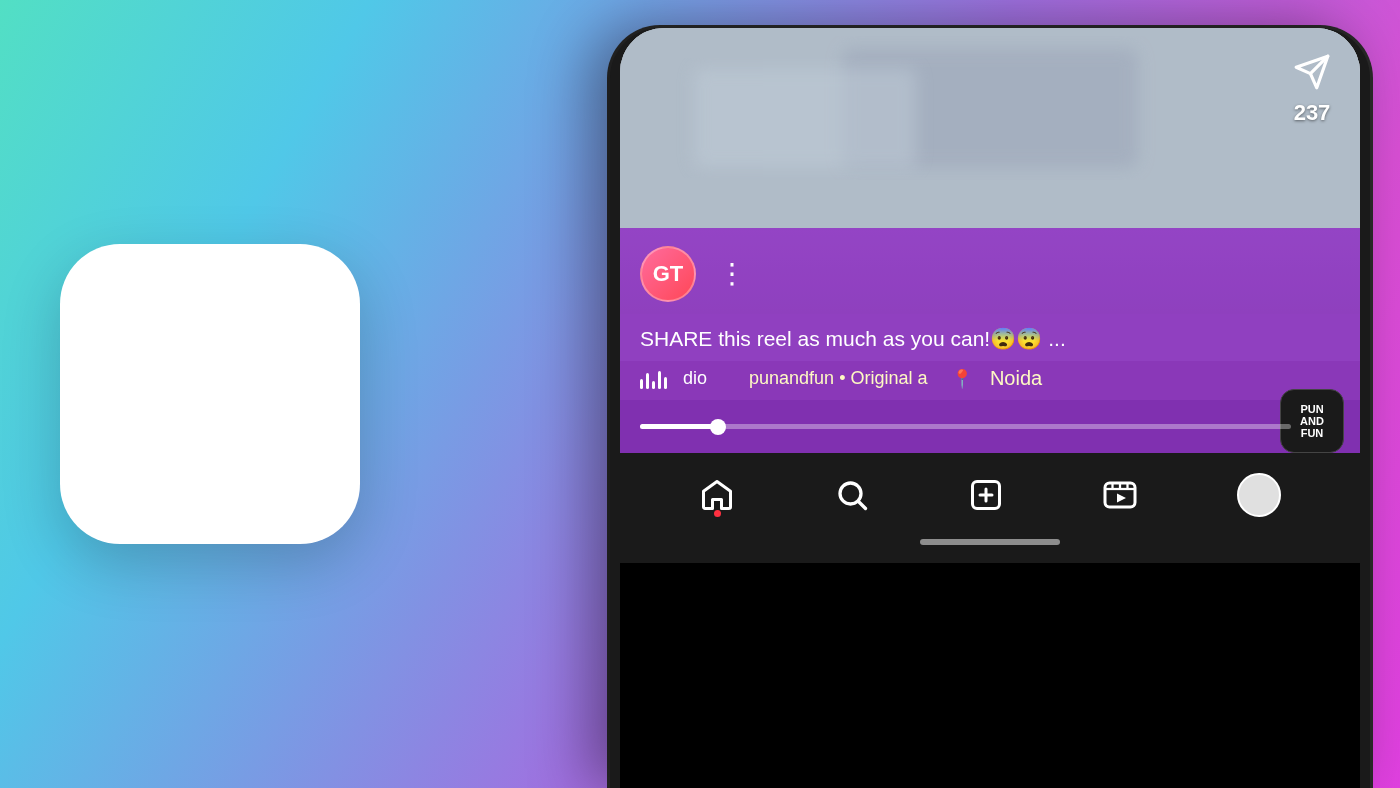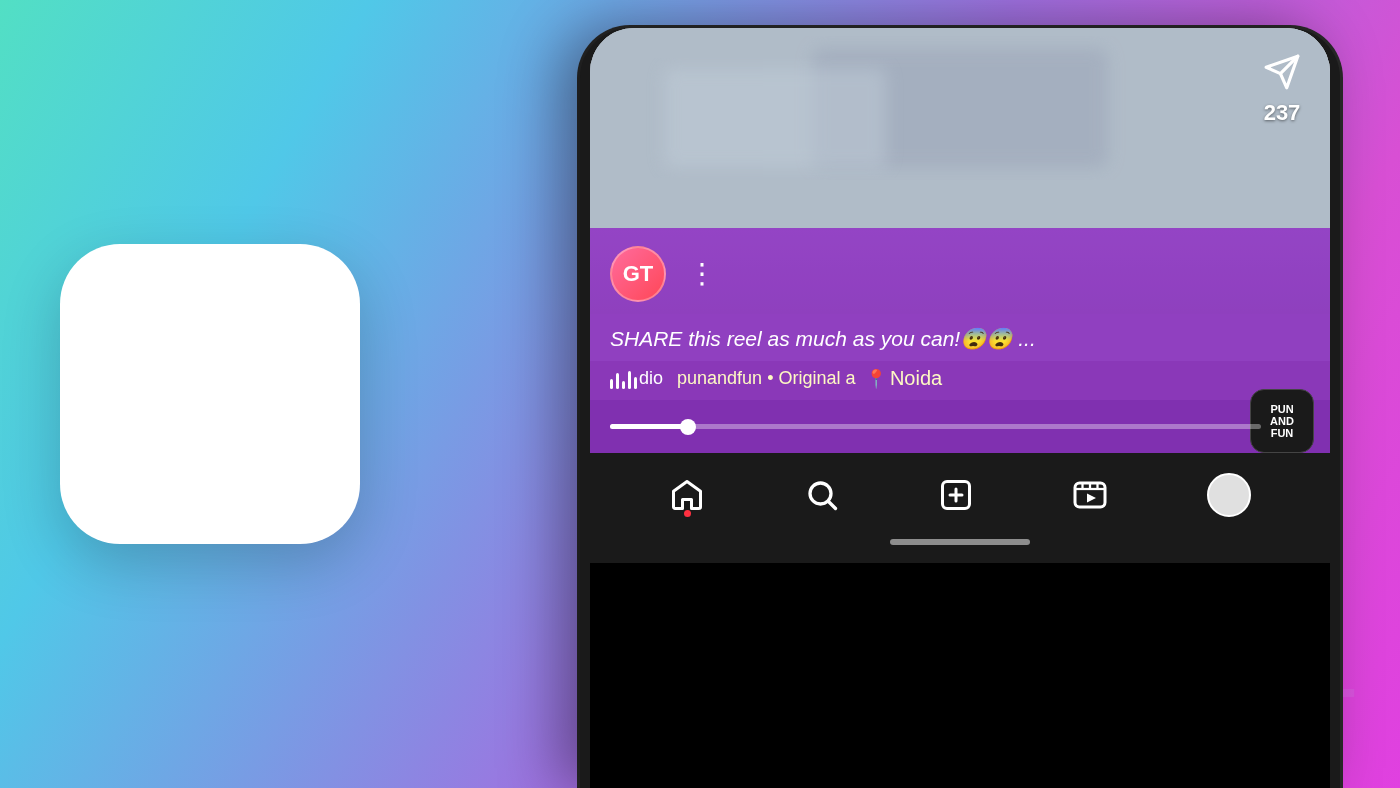--- a/index.html
+++ b/index.html
@@ -67,20 +67,21 @@
     
     .phone-container {
       position: absolute;
       right: 0;
       bottom: 0;
       width: 820px;
       height: 788px;
       z-index: 3;
       display: flex;
       align-items: flex-end;
+      justify-content: center;
     }
 
     .phone {
       width: 760px;
       height: 760px;
       background: #1a1a1a;
       border-radius: 50px 50px 0 0;
       position: relative;
       overflow: hidden;
       box-shadow: -20px 0 60px rgba(0,0,0,0.4), 0 0 0 3px #2a2a2a;
@@ -196,36 +197,35 @@
       font-size: 28px;
       margin-left: 8px;
       letter-spacing: 1px;
       line-height: 1;
     }
 
     
     .caption-area {
       padding: 10px 20px 8px 20px;
       background: #9040c0;
-      font-style: italic;
     }
 
     .caption-text {
       color: white;
       font-size: 21px;
       font-weight: 500;
       line-height: 1.4;
     }
 
     
     .audio-row {
       display: flex;
       align-items: center;
       padding: 6px 20px 10px 20px;
-      gap: 2px;
+      gap: 16px;
       background: #8a38b8;
     }
 
     .audio-text {
       color: white;
       font-size: 18px;
     }
 
     .dot-sep {
       color: white;

